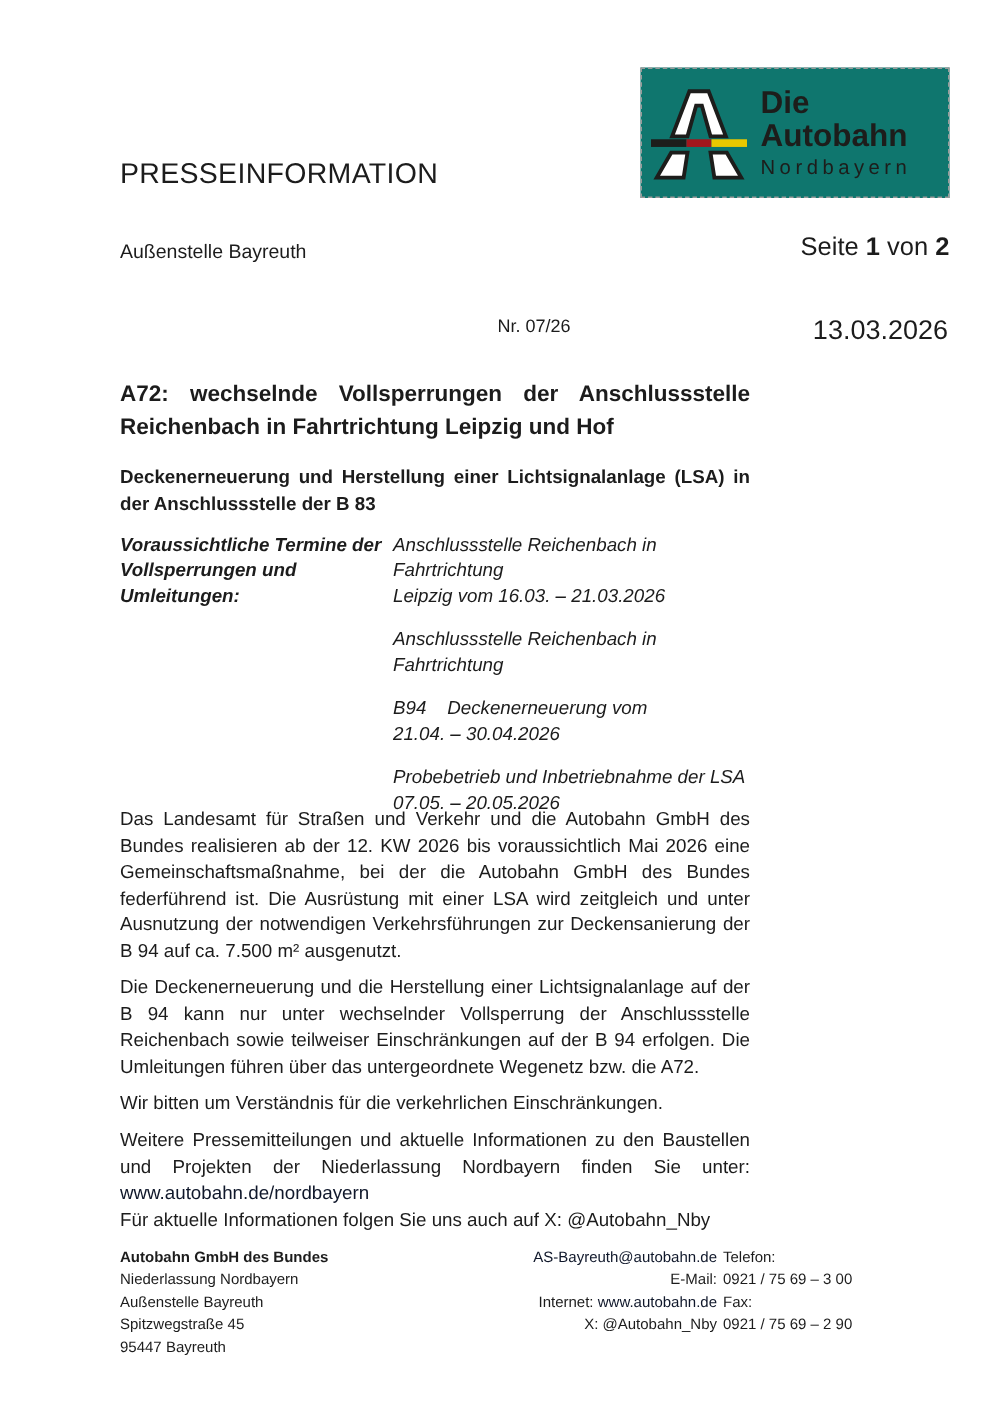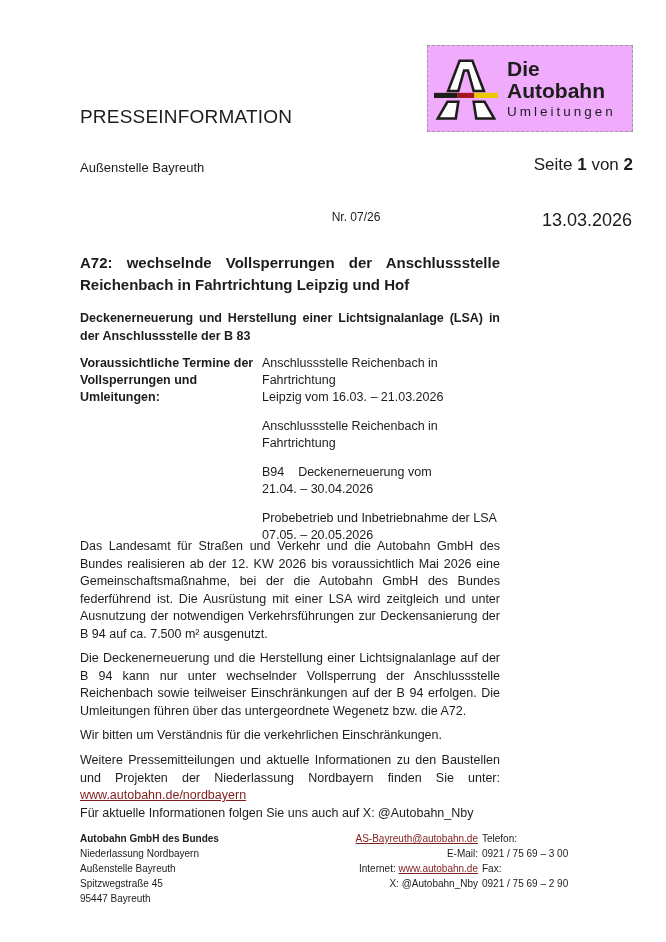--- a/index.html
+++ b/index.html
@@ -16,56 +16,56 @@
   .page-indicator { right:33px; top:155px; font-size:17px; }
   .page-indicator b { font-weight:bold; }
   .nr-row { left:80px; right:34px; top:210px; font-size:12px; text-align:center; }
   .date { position:absolute; right:0; top:0; font-size:18px; }
 
   
   .logo-box {
     right:33px; top:45px; width:206px; height:87px;
     border:1px dashed #9a9a9a; box-sizing:border-box;
     display:flex; align-items:center; padding:6px 8px 6px 6px; gap:9px;
-    background:#f0abfc;
+    background:#0f766e;
   }
   .logo-icon { width:64px; height:70px; flex:0 0 auto; }
   .logo-text { display:flex; flex-direction:column; line-height:1; color:#1d1d1b; }
   .logo-text .l1 { font-size:21px; font-weight:bold; margin-bottom:1px; }
   .logo-text .l2 { font-size:21px; font-weight:bold; margin-bottom:4px; }
   .logo-text .l3 { font-size:13.5px; letter-spacing:3px; font-weight:500; }
 
   
   .headline {
     left:80px; top:252px; width:420px;
     font-size:15px; font-weight:bold; line-height:22px;
     text-align:justify;
   }
   .subheadline {
     left:80px; top:309px; width:420px;
     font-size:12.5px; font-weight:bold; line-height:18px;
     text-align:justify;
   }
 
   
-  .schedule { left:80px; top:355px; width:420px; display:flex; }
+  .schedule { left:80px; top:355px; width:420px; display:flex;font-style:italic; }
   .schedule-label { width:182px; flex:0 0 auto; font-size:12.5px; font-weight:bold; line-height:17px; }
   .schedule-items { flex:1; font-size:12.5px; line-height:17px; }
   .schedule-item { margin-bottom:12px; }
   .schedule-item .ln { white-space:pre-wrap; }
 
   
   .para { left:80px; width:420px; font-size:12.5px; line-height:17.5px; text-align:justify; }
   .para1 { top:538px; }
   .para2 { top:650px; }
   .para3 { top:727px; text-align:left; }
   .para4 { top:752px; }
   .para4 .stretch { text-align:justify; text-align-last:justify; }
   .para4 .plain { text-align:left; }
-  a.link { color:#7f1d1d; text-decoration:underline; cursor:pointer; }
+  a.link { color:#0f172a; cursor:pointer; }
 
   
   .footer-left  { left:80px;  top:831px; width:220px; font-size:10px; line-height:15px; }
   .footer-left .company { font-weight:bold; }
   .footer-mid   { left:298px; top:831px; width:180px; font-size:10px; line-height:15px; text-align:right; }
   .footer-right { right:34px; top:831px; width:150px; font-size:10px; line-height:15px; text-align:left; }
 </style>
 </head>
 <body>
 
@@ -87,21 +87,21 @@
     <rect x="0" y="56" width="37" height="8" fill="#1d1d1b"></rect>
     <rect x="37" y="56" width="26" height="8" fill="#a3161d"></rect>
     <rect x="63" y="56" width="37" height="8" fill="#eac800"></rect>
 
     <path d="M21 70 L38 70 L34 96 L6 96 Z" fill="#ffffff" stroke="#1d1d1b" stroke-width="4" stroke-linejoin="miter"></path>
     <path d="M62 70 L79 70 L94 96 L66 96 Z" fill="#ffffff" stroke="#1d1d1b" stroke-width="4" stroke-linejoin="miter"></path>
   </svg>
   <div class="logo-text">
     <span class="l1">Die</span>
     <span class="l2">Autobahn</span>
-    <span class="l3">Umleitungen</span>
+    <span class="l3">Nordbayern</span>
   </div>
 </div>
 
 <div class="abs headline">A72: wechselnde Vollsperrungen der Anschlussstelle Reichenbach in Fahrtrichtung Leipzig und Hof</div>
 <div class="abs subheadline">Deckenerneuerung und Herstellung einer Lichtsignalanlage (LSA) in der Anschlussstelle der B 83</div>
 
 <div class="abs schedule">
   <div class="schedule-label">
     <div>Voraussichtliche Termine der</div>
     <div>Vollsperrungen und</div>

